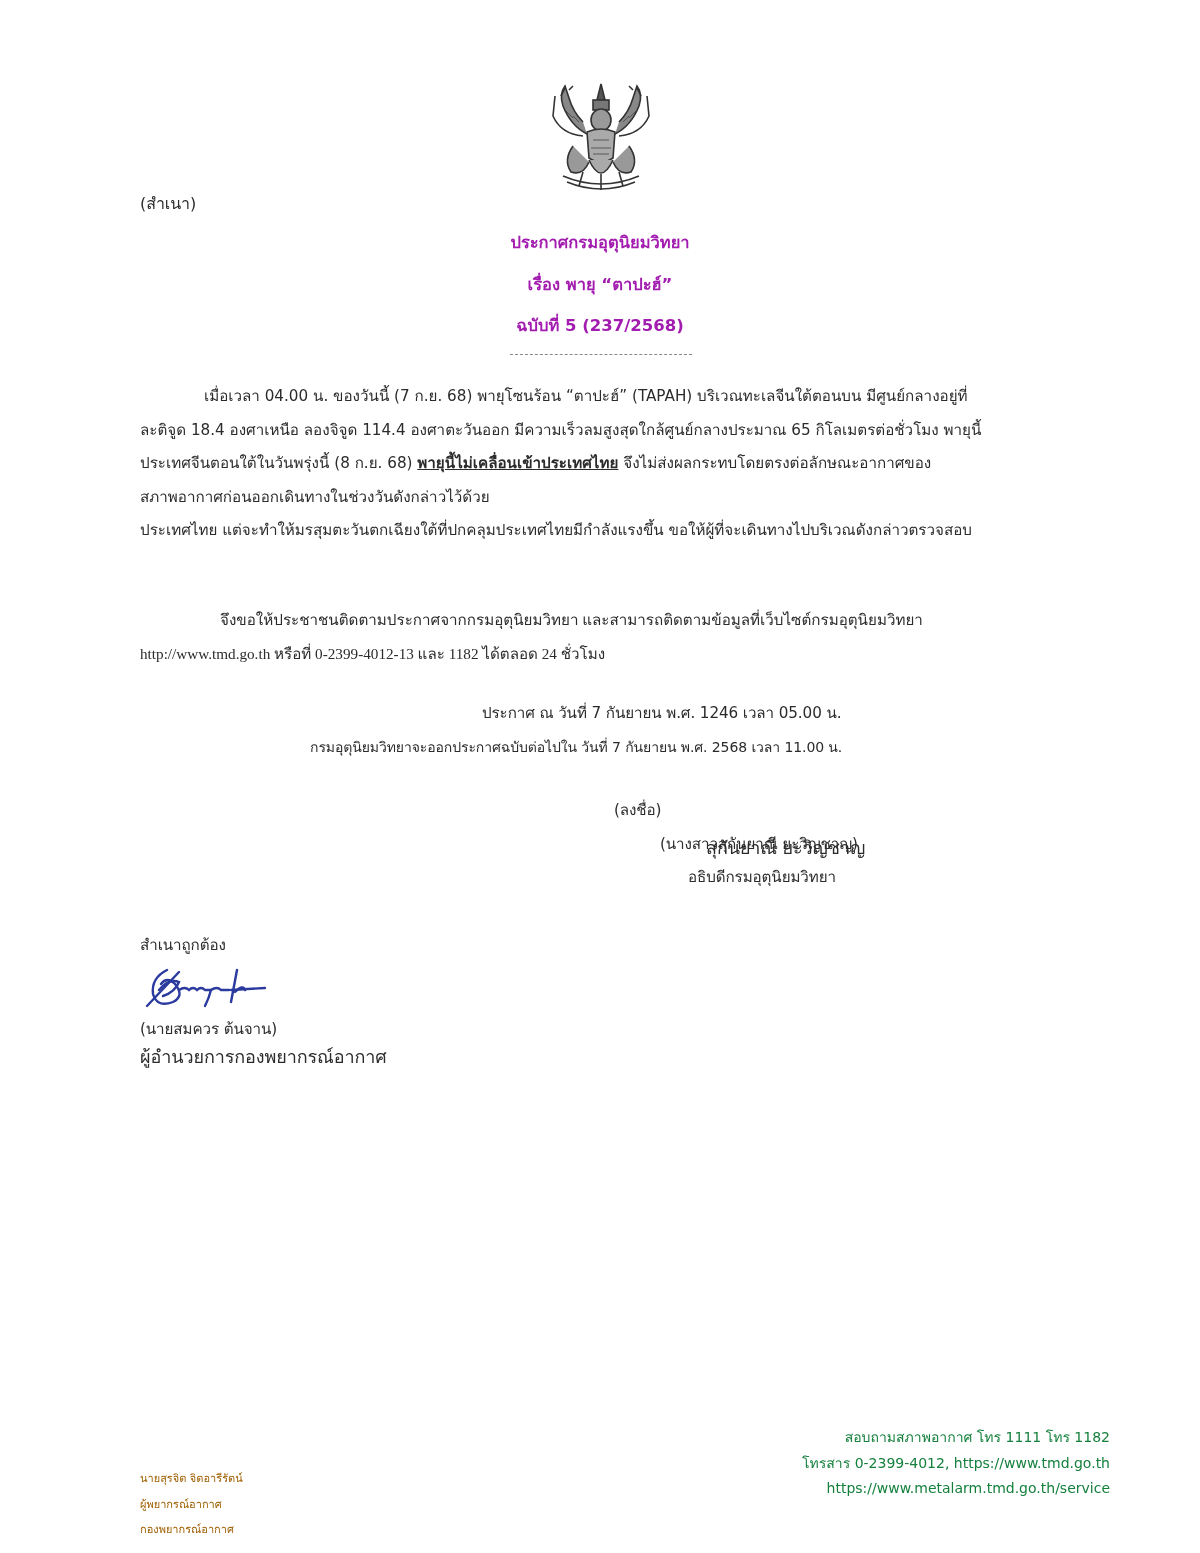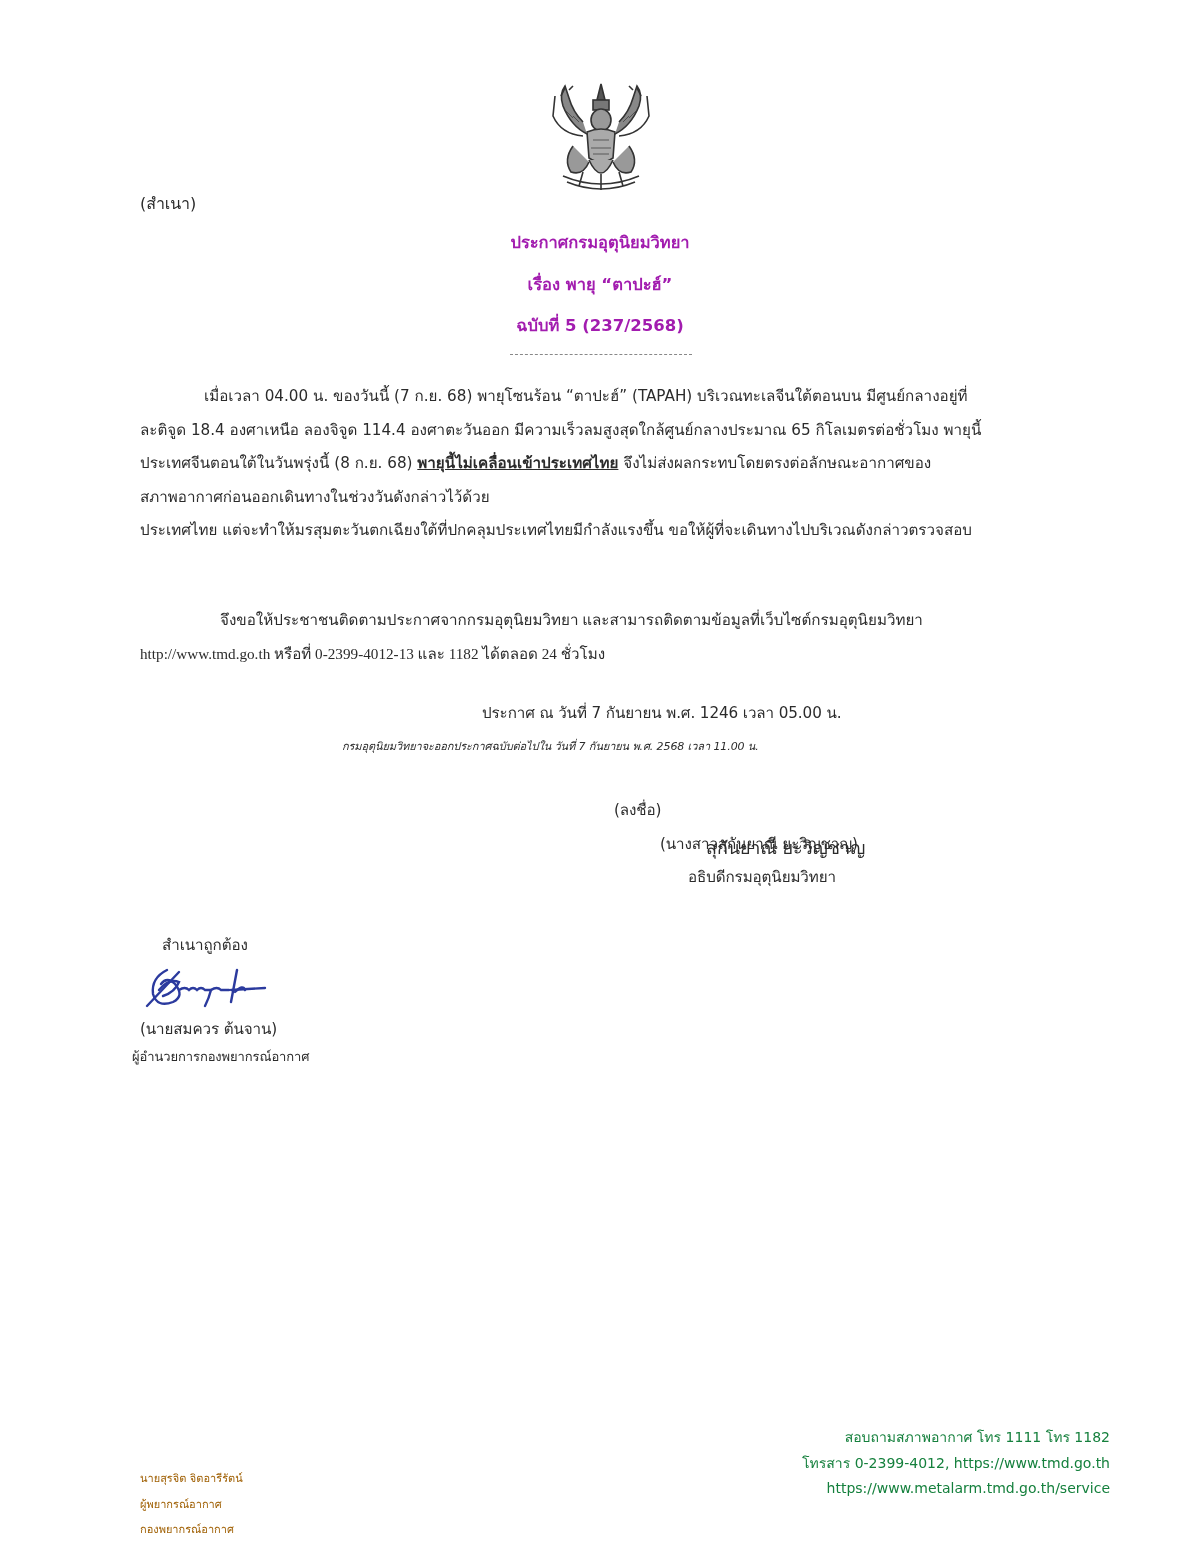--- a/index.html
+++ b/index.html
@@ -15,29 +15,29 @@
   .head3 { top: 312px; }
   .dash-line { left: 510px; top: 354px; width: 182px; border-top: 1px dashed #888; }
   .para { left: 140px; width: 940px; font-size: 15.2px; line-height: 33.5px; text-align: justify; }
   .para p { margin: 0; white-space: nowrap; }
   .p1 { top: 380px; }
   .p2 { top: 603px; font-family: Liberation Serif, serif; }
   .indent { padding-left: 64px; }
   .indent2 { padding-left: 80px; }
   .bold-u { font-weight: bold; text-decoration: underline; }
   .announce1 { left: 482px; top: 703px; font-size: 15.2px; }
-  .announce2 { left: 342px; top: 737px; font-size: 11px; font-style: italic; }
+  .announce2 { left: 310px; top: 737px; font-size: 14px; }
   .sign-label { left: 614px; top: 800px; font-size: 15.2px; }
   .sign-name { left: 706px; top: 800px; font-size: 18px; margin-top: 38px; }
   .sign-full { left: 660px; top: 834px; font-size: 15.2px; }
   .sign-title { left: 688px; top: 867px; font-size: 15.2px; }
-  .certified { left: 140px; top: 935px; font-size: 15.2px; margin-left: 22px; }
+  .certified { left: 140px; top: 935px; font-size: 15.2px; }
   .signature { left: 145px; top: 962px; width: 125px; height: 52px; }
   .cert-name { left: 140px; top: 1019px; font-size: 15.2px; }
-  .cert-title { left: 132px; top: 1047px; font-size: 13px; }
+  .cert-title { left: 140px; top: 1047px; font-size: 18px; }
   .foot-left { left: 140px; top: 1466px; font-size: 11px; line-height: 25.5px; color: #a16207; }
   .foot-right { right: 90px; top: 1425px; font-size: 14px; line-height: 25.5px; color: #15803d; text-align: right; }
 </style>
 </head>
 <body>
 
 <div>
 
   <div class="abs txt copy-mark">(สำเนา)</div>
 

